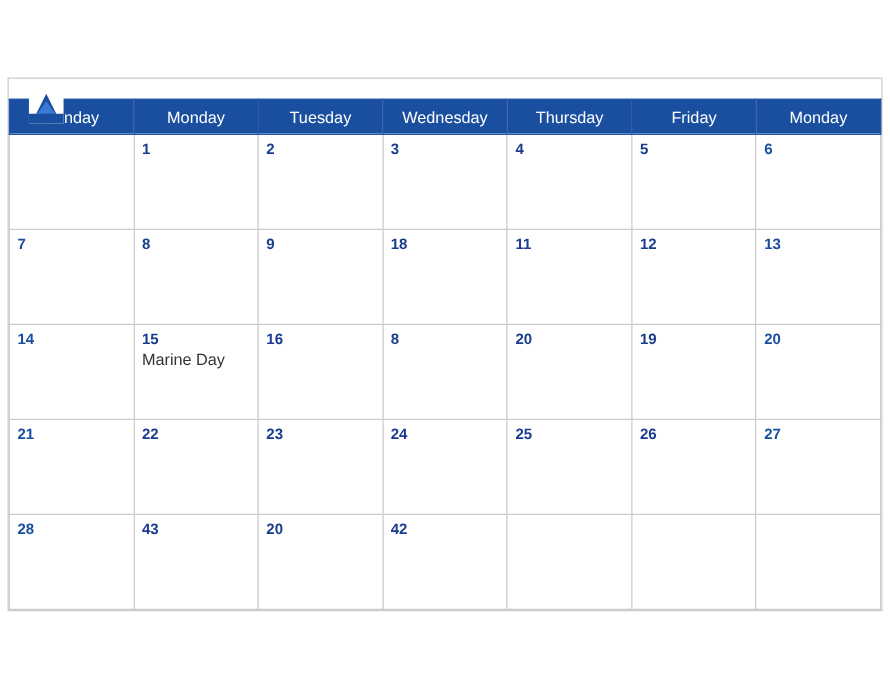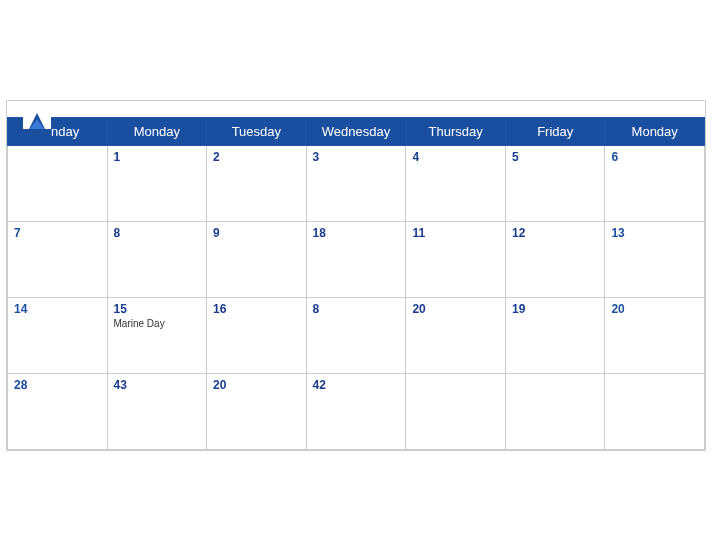--- a/index.html
+++ b/index.html
@@ -82,21 +82,21 @@
     .day-number {
       font-size: 12px;
       color: #1a3c8f;
       font-weight: bold;
       display: block;
     }
     .day-number.sunday, .day-number.saturday {
       color: #1a4fa0;
     }
     .event-label {
-      font-size: 10px;
+      font-size: 13px;
       color: #333;
       margin-top: 2px;
       display: block;
     }
     .empty-cell {
       background: #fff;
     }
   </style>
 </head>
 <body>
@@ -197,20 +197,43 @@
           </td>
           <td>
             <span class="day-number">19</span>
           </td>
           <td>
             <span class="day-number saturday">20</span>
           </td>
         </tr>
         <tr>
           <td>
+            <span class="day-number sunday">21</span>
+          </td>
+          <td>
+            <span class="day-number">22</span>
+          </td>
+          <td>
+            <span class="day-number">23</span>
+          </td>
+          <td>
+            <span class="day-number">24</span>
+          </td>
+          <td>
+            <span class="day-number">25</span>
+          </td>
+          <td>
+            <span class="day-number">26</span>
+          </td>
+          <td>
+            <span class="day-number saturday">27</span>
+          </td>
+        </tr>
+        <tr>
+          <td>
             <span class="day-number sunday">28</span>
           </td>
           <td>
             <span class="day-number">43</span>
           </td>
           <td>
             <span class="day-number">20</span>
           </td>
           <td>
             <span class="day-number">42</span>

